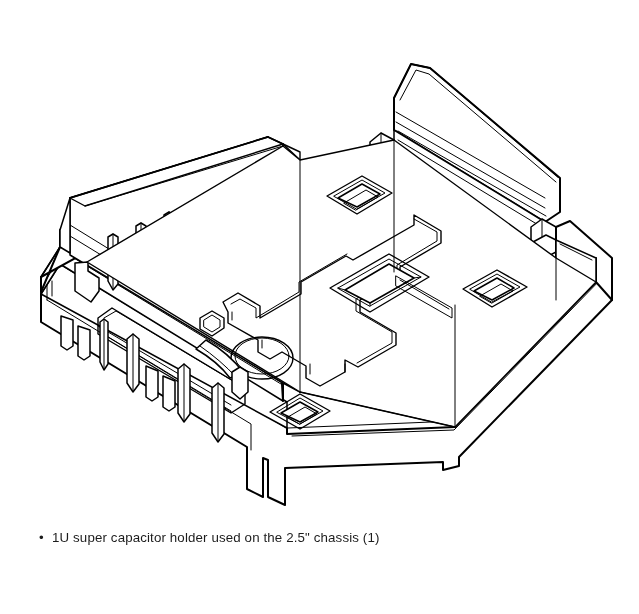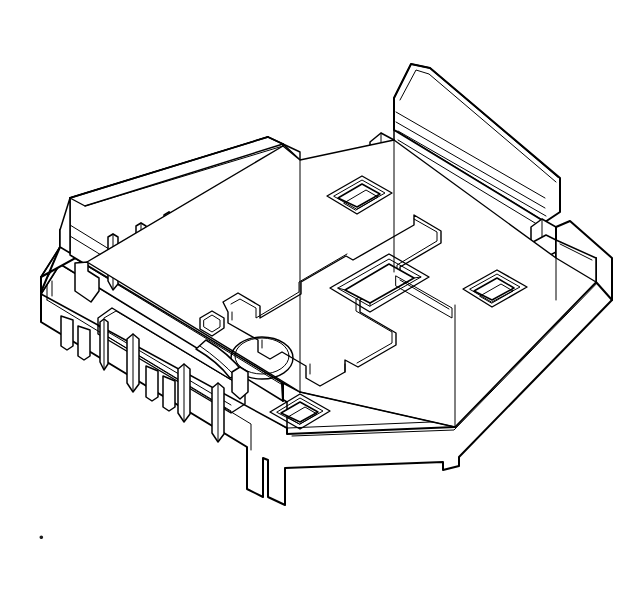--- a/index.html
+++ b/index.html
@@ -378,17 +378,18 @@
         <path class="cad thin" d="M400 280 L449 309"></path>
 
       </g>
     </svg>
   </div>
 
   <div id="caption-block">
     <ul class="caption-list">
       <li>
         <span class="bullet">•</span>
+        <span>1U super capacitor holder used on the 2.5" chassis (1)</span>
       </li>
     </ul>
   </div>
 
 </div>
 
 </body></html>

